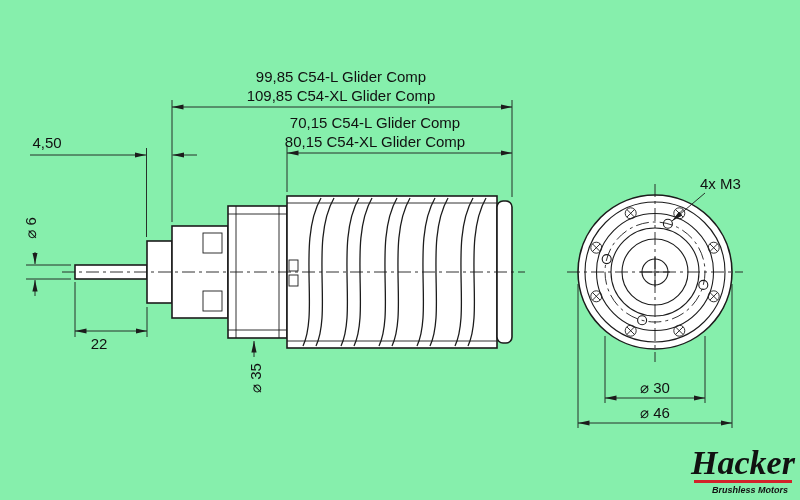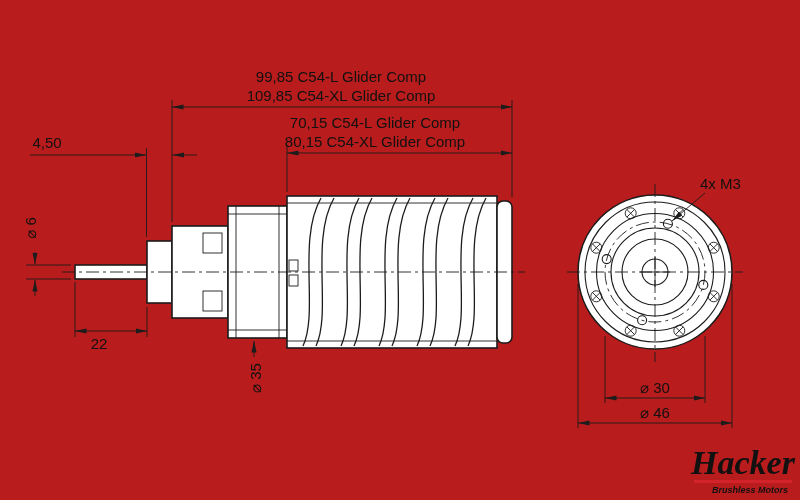--- a/index.html
+++ b/index.html
@@ -1,16 +1,16 @@
 <!DOCTYPE html>
 <html><head>
 <meta charset="utf-8">
 <style>
   html,body{margin:0;padding:0;background:#ffffff;}
-  .page{width:800px;height:500px;position:relative;background:#b91c1c;overflow:hidden;
+  .page{width:800px;height:500px;position:relative;background:#86efac;overflow:hidden;
         font-family:"Liberation Sans",sans-serif;}
   svg{display:block;}
   .ol{fill:#ffffff;stroke:#1c1c1c;stroke-width:1.6;}
   .ln{fill:none;stroke:#1c1c1c;stroke-width:1.1;}
   .fin{fill:none;stroke:#1c1c1c;stroke-width:1.3;}
   .tn{fill:none;stroke:#1c1c1c;stroke-width:0.9;}
   .cl{fill:none;stroke:#1c1c1c;stroke-width:0.9;stroke-dasharray:13 4 3 4;}
   .dim{fill:none;stroke:#1c1c1c;stroke-width:0.9;}
   text{font-family:"Liberation Sans",sans-serif;font-size:15px;fill:#111;}
   .brand{font-family:"Liberation Serif",serif;font-style:italic;font-weight:bold;font-size:34px;}

